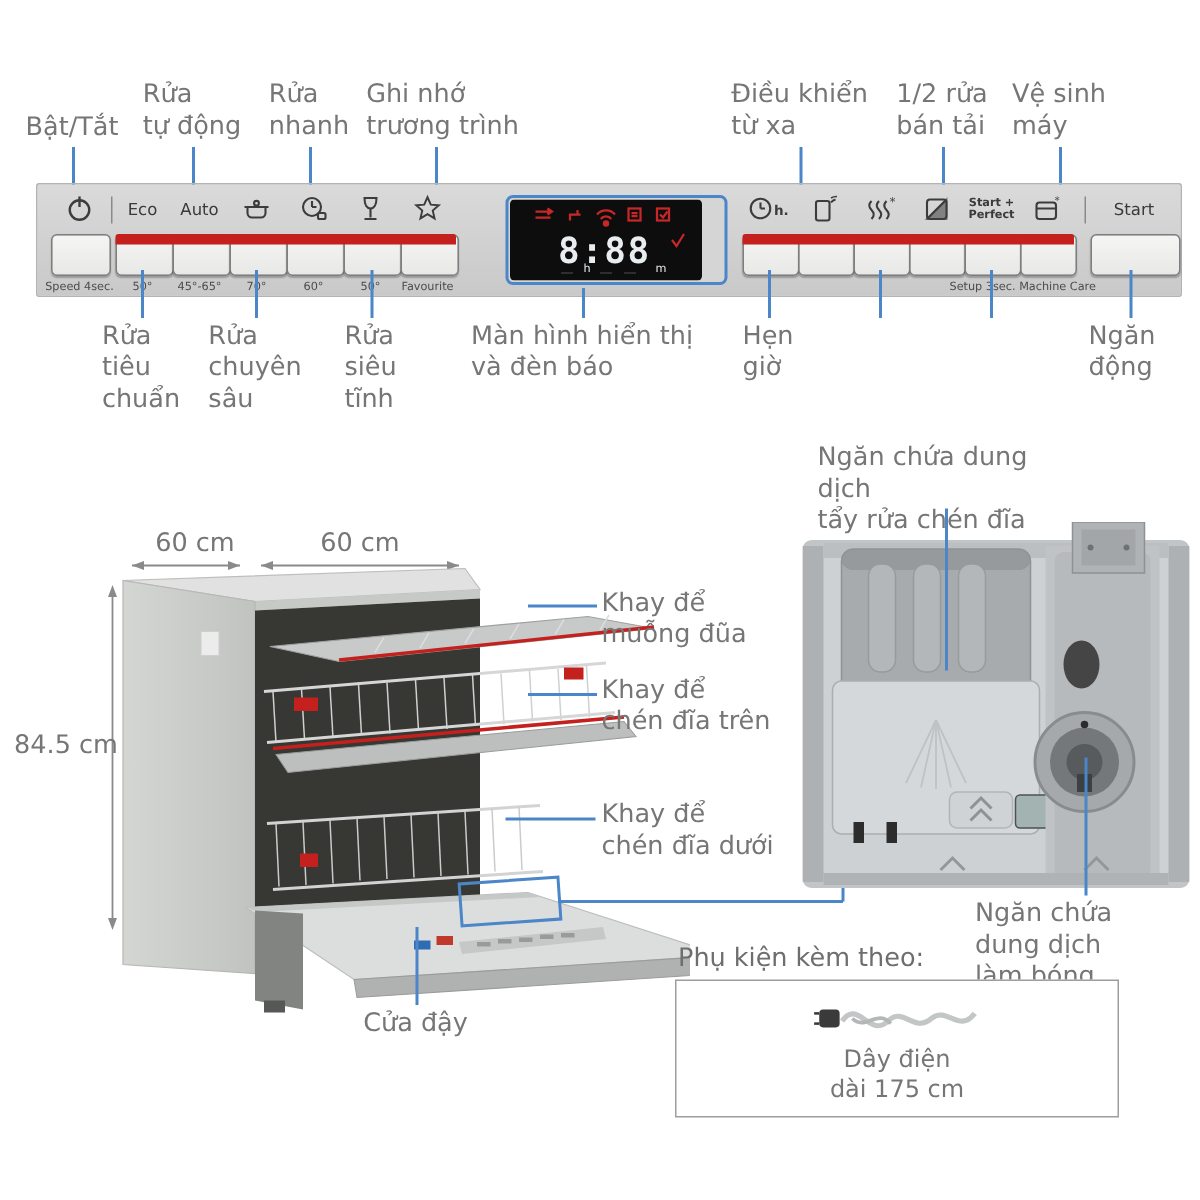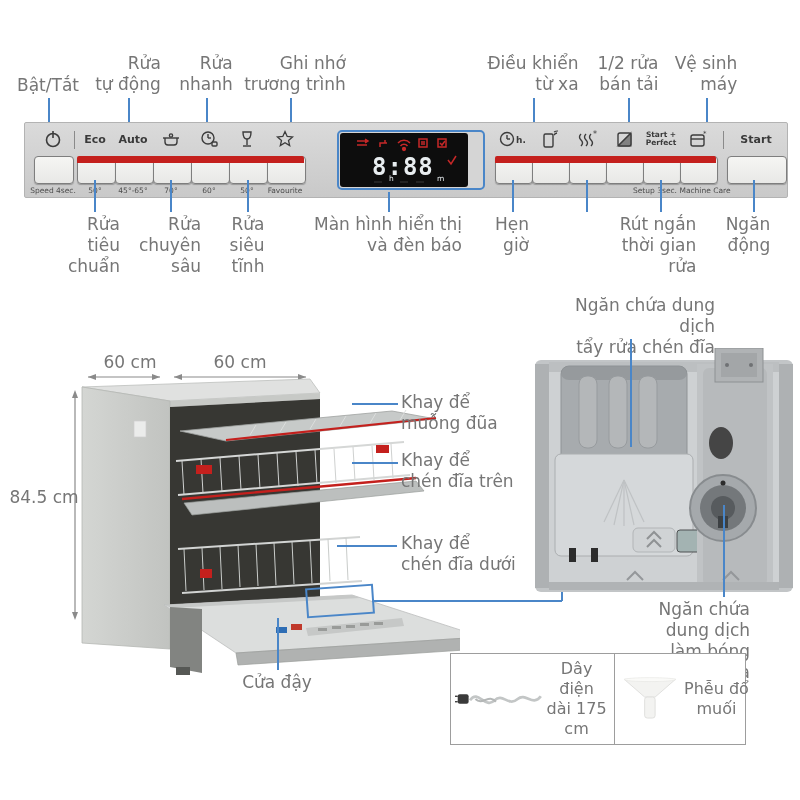--- a/index.html
+++ b/index.html
@@ -1,41 +1,41 @@
 <!DOCTYPE html>
 <html><head>
 <meta charset="utf-8">
 <style>
   html,body{margin:0;padding:0;background:#fff;}
   #page{position:relative;width:800px;height:800px;background:#ffffff;overflow:hidden;
         font-family:"DejaVu Sans","Liberation Sans",sans-serif;}
-  .lbl{position:absolute;color:#767676;font-size:17px;line-height:21px;text-align:right;
+  .lbl{position:absolute;color:#767676;font-size:17px;line-height:21px;text-align:left;
        white-space:pre-line;transform:translateX(-50%);}
   .lbl.left-align{transform:none;text-align:left;}
   .cl{position:absolute;background:#4a86c8;}
   .cl.v{width:1.5px;}
   .cl.h{height:1.5px;}
   
   #panel{position:absolute;left:24px;top:122px;width:762px;height:74px;
          background:linear-gradient(#dadada,#c9c9c9);border:1px solid #b3b3b3;border-radius:2px;}
   .pbtn{position:absolute;top:33px;height:26px;background:linear-gradient(#f5f5f3,#e8e8e6);
         border:1px solid #7e7e7e;border-radius:4px;box-shadow:0 1px 1px rgba(0,0,0,.25);}
   .redbar{position:absolute;top:33px;height:7px;background:#c4201d;border-radius:2px 2px 0 0;z-index:3;}
   .picon{position:absolute;top:4px;height:24px;display:flex;align-items:center;justify-content:center;
          transform:translateX(-50%);color:#3c3c3c;}
-  .ptext{font-size:11px;font-weight:bold;color:#3a3a3a;white-space:nowrap;}
+  .ptext{font-size:11px;font-weight:normal;color:#3a3a3a;white-space:nowrap;}
   .pcap{position:absolute;top:63px;transform:translateX(-50%);font-size:7.5px;color:#4c4c4c;white-space:nowrap;}
   .pdivider{position:absolute;top:8px;width:1px;height:18px;background:#8a8a8a;}
   .speedtxt{font-size:7.5px;line-height:8px;font-weight:bold;color:#3a3a3a;text-align:center;white-space:pre-line;}
   #display-wrap{position:absolute;left:312px;top:7px;width:148px;height:60px;border:2px solid #4a86c8;
                 border-radius:5px;padding:1px;background:#d5d5d5;box-sizing:border-box;}
   
   #acc-box{position:absolute;left:450px;top:653px;width:296px;height:92px;border:1px solid #9d9d9d;
            background:#fff;display:flex;box-sizing:border-box;}
-  .acc-cell{flex:1;display:flex;flex-direction:row;align-items:center;justify-content:space-between;
+  .acc-cell{flex:1;display:flex;flex-direction:column;align-items:center;justify-content:space-between;
             padding:8px 4px 8px 4px;box-sizing:border-box;}
   .acc-cell + .acc-cell{border-left:1px solid #9d9d9d;}
   .acc-cap{color:#767676;font-size:16px;line-height:20px;text-align:center;white-space:pre-line;}
   #door-hl{position:absolute;left:306px;top:586px;width:64px;height:26px;border:2px solid #4a86c8;
            transform:rotate(-4deg);}
 </style>
 </head>
 <body>
 
 <div id="page">
@@ -238,23 +238,20 @@
   <div class="lbl" style="left:170px;top:214px">Rửa
 chuyên
 sâu</div>
   <div class="lbl" style="left:247px;top:214px">Rửa
 siêu
 tĩnh</div>
   <div class="lbl" style="left:388px;top:214px">Màn hình hiển thị
 và đèn báo</div>
   <div class="lbl" style="left:512px;top:214px">Hẹn
 giờ</div>
-  <div class="lbl" style="left:658px;top:214px">Rút ngắn
-thời gian
-rửa</div>
   <div class="lbl" style="left:748px;top:214px">Ngăn
 động</div>
 
   <svg style="position:absolute;left:50px;top:345px" width="410" height="335" viewBox="0 0 410 335">
     <defs>
       <linearGradient id="gSide" x1="0" y1="0" x2="1" y2="0">
         <stop offset="0" stop-color="#d4d6d3"></stop>
           <stop offset="1" stop-color="#c1c3c0"></stop>
       </linearGradient>
     </defs>
@@ -425,35 +422,28 @@
     <rect x="14" y="234" width="230" height="8" fill="#b0b3b5"></rect>
   </svg>
 
   <div class="lbl" style="left:630px;top:295px">Ngăn chứa dung dịch
 tẩy rửa chén đĩa</div>
   <div class="cl v" style="left:630px;top:339px;height:108px"></div>
   <div class="cl v" style="left:723px;top:505px;height:92px"></div>
   <div class="lbl" style="left:700px;top:599px">Ngăn chứa dung dịch
 làm bóng chén đĩa</div>
 
+  <div class="lbl left-align" style="left:452px;top:629px;color:#6e6e6e">Phụ kiện kèm theo:</div>
   <div id="acc-box">
     <div class="acc-cell">
       <svg width="120" height="36" viewBox="0 0 130 40">
         <path d="M22,22 C34,4 44,36 58,22 C70,10 78,32 92,20 C104,10 114,32 126,16" fill="none" stroke="#c3c6c6" stroke-width="4"></path>
         <path d="M30,20 C40,30 50,12 60,24" fill="none" stroke="#b4b7b7" stroke-width="3"></path>
         <rect x="4" y="13" width="16" height="14" rx="3" fill="#3a3a3a"></rect>
         <line x1="0" y1="16" x2="4" y2="16" stroke="#3a3a3a" stroke-width="2"></line>
         <line x1="0" y1="24" x2="4" y2="24" stroke="#3a3a3a" stroke-width="2"></line>
       </svg>
       <div class="acc-cap">Dây điện
 dài 175 cm</div>
     </div>
-    <div class="acc-cell">
-      <svg width="94" height="52" viewBox="0 0 94 66">
-        <path d="M8,3 L86,3 L55,30 L39,30 Z" fill="#f3f3f1" stroke="#dfdfdd" stroke-width="1.5"></path>
-        <ellipse cx="47" cy="3.5" rx="39" ry="3" fill="#fafaf8" stroke="#e6e6e4"></ellipse>
-        <rect x="39" y="30" width="16" height="32" rx="4" fill="#f3f3f1" stroke="#dfdfdd" stroke-width="1.5"></rect>
-      </svg>
-      <div class="acc-cap">Phễu đổ muối</div>
-    </div>
   </div>
 
 </div>
 
 </body></html>

